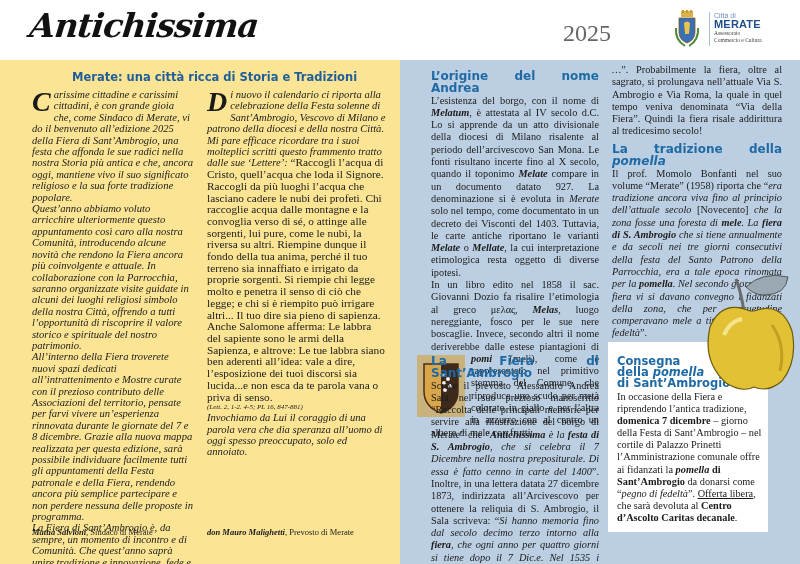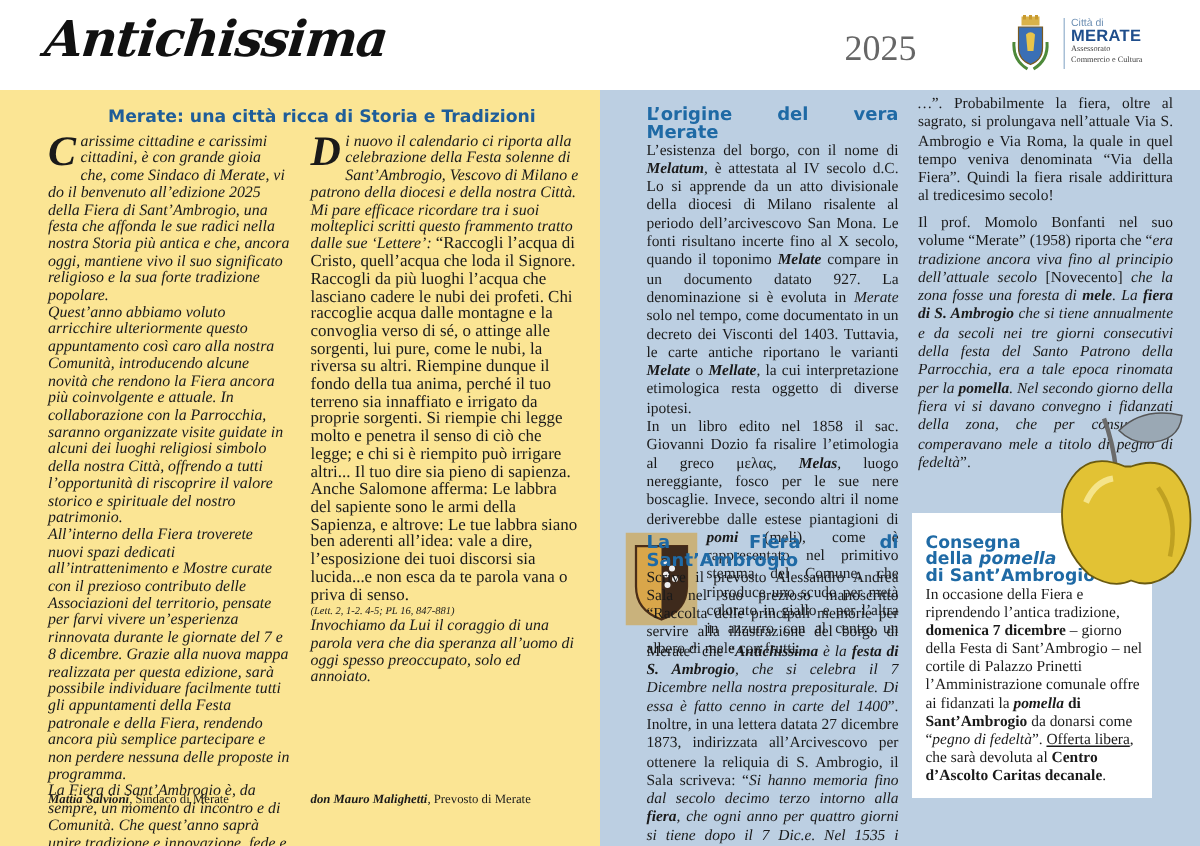--- a/index.html
+++ b/index.html
@@ -96,21 +96,21 @@
 
 <div class="col col-b">
   <p><span class="dropcap">D</span><span>i nuovo il calendario ci riporta alla celebrazione della Festa solenne di Sant’Ambrogio, Vescovo di Milano e patrono della diocesi e della nostra Città.</span></p>
   <p><span>Mi pare efficace ricordare tra i suoi molteplici scritti questo frammento tratto dalle sue ‘Lettere’: </span><span class="upright">“Raccogli l’acqua di Cristo, quell’acqua che loda il Signore. Raccogli da più luoghi l’acqua che lasciano cadere le nubi dei profeti. Chi raccoglie acqua dalle montagne e la convoglia verso di sé, o attinge alle sorgenti, lui pure, come le nubi, la riversa su altri. Riempine dunque il fondo della tua anima, perché il tuo terreno sia innaffiato e irrigato da proprie sorgenti. Si riempie chi legge molto e penetra il senso di ciò che legge; e chi si è riempito può irrigare altri... Il tuo dire sia pieno di sapienza. Anche Salomone afferma: Le labbra del sapiente sono le armi della Sapienza, e altrove: Le tue labbra siano ben aderenti all’idea: vale a dire, l’esposizione dei tuoi discorsi sia lucida...e non esca da te parola vana o priva di senso.</span></p>
   <p class="cite">(Lett. 2, 1-2. 4-5; PL 16, 847-881)</p>
   <p>Invochiamo da Lui il coraggio di una parola vera che dia speranza all’uomo di oggi spesso preoccupato, solo ed annoiato.</p>
 </div>
 <div class="sig sig-b"><b>don Mauro Malighetti</b><span>, Prevosto di Merate</span></div>
 
 <div class="rcol r1">
-  <div class="rtitle">L’origine del vera Merate</div>
+  <div class="rtitle">L’origine del nome Andrea</div>
   <p><span>L’esistenza del borgo, con il nome di </span><b><i>Melatum</i></b><span>, è attestata al IV secolo d.C. Lo si apprende da un atto divisionale della diocesi di Milano risalente al periodo dell’arcivescovo San Mona. Le fonti risultano incerte fino al X secolo, quando il toponimo </span><b><i>Melate</i></b><span> compare in un documento datato 927. La denominazione si è evoluta in </span><i>Merate</i><span> solo nel tempo, come documentato in un decreto dei Visconti del 1403. Tuttavia, le carte antiche riportano le varianti </span><b><i>Melate</i></b><span> o </span><b><i>Mellate</i></b><span>, la cui interpretazione etimologica resta oggetto di diverse ipotesi.</span></p>
   <p><span>In un libro edito nel 1858 il sac. Giovanni Dozio fa risalire l’etimologia al greco μελας, </span><b><i>Melas</i></b><span>, luogo nereggiante, fosco per le sue nere boscaglie. Invece, secondo altri il nome deriverebbe dalle estese piantagioni di </span><svg class="stemma" viewBox="0 0 48 62">
         <rect width="48" height="62" fill="#c9b27c"></rect>
         <path d="M7 9 H41 V36 Q41 52 24 58 Q7 52 7 36 Z" fill="#d9a64a" stroke="#4a2e18" stroke-width="1.5"></path>
         <path d="M24 9 H41 V36 Q41 52 24 58 Z" fill="#3e2a1c"></path>
         <circle cx="26" cy="20" r="2" fill="#eee"></circle>
         <circle cx="31" cy="24" r="2" fill="#eee"></circle>
         <circle cx="27" cy="28" r="2" fill="#eee"></circle>
         <circle cx="33" cy="31" r="2" fill="#eee"></circle>
         <circle cx="28" cy="35" r="2" fill="#eee"></circle>
@@ -120,20 +120,21 @@
 <div class="rcol r2">
   <div class="rtitle">La Fiera di Sant’Ambrogio</div>
   <p><span>Scrive il prevosto Alessandro Andrea Sala nel suo prezioso manoscritto “Raccolta delle principali memorie per servire alla illustrazione del borgo di Merate” che “</span><b><i>Antichissima</i></b><i> è la </i><b><i>festa di S. Ambrogio</i></b><i>, che si celebra il 7 Dicembre nella nostra prepositurale. Di essa è fatto cenno in carte del 1400</i><span>”. Inoltre, in una lettera datata 27 dicembre 1873, indirizzata all’Arcivescovo per ottenere la reliquia di S. Ambrogio, il Sala scriveva: “</span><i>Si hanno memoria fino dal secolo decimo terzo intorno alla </i><b><i>fiera</i></b><i>, che ogni anno per quattro giorni si tiene dopo il 7 Dic.e. Nel 1535 i reggenti del Comune facevano con atto notarile di donazione a questa Chiesa di S. Ambrogio del prodotto dei posti occupati dai commercianti</i></p>
 </div>
 
 <div class="rcol r3" style="top:64px">
   <p><i>…</i><span>”. Probabilmente la fiera, oltre al sagrato, si prolungava nell’attuale Via S. Ambrogio e Via Roma, la quale in quel tempo veniva denominata “Via della Fiera”. Quindi la fiera risale addirittura al tredicesimo secolo!</span></p>
 </div>
 
 <div class="rcol r4">
+  <div class="rtitle"><span>La tradizione della </span><i>pomella</i></div>
   <p><span>Il prof. Momolo Bonfanti nel suo volume “Merate” (1958) riporta che “</span><i>era tradizione ancora viva fino al principio dell’attuale secolo</i><span> [Novecento] </span><i>che la zona fosse una foresta di </i><b><i>mele</i></b><i>. La </i><b><i>fiera di S. Ambrogio</i></b><i> che si tiene annualmente e da secoli nei tre giorni consecutivi della festa del Santo Patrono della Parrocchia, era a tale epoca rinomata per la </i><b><i>pomella</i></b><i>. Nel secondo giorno della fiera vi si davano convegno i fidanzati della zona, che per consuetudine comperavano mele a titolo di pegno di fedeltà</i><span>”.</span></p>
 </div>
 
 <div class="consegna">
   <div class="ctitle">
     <div>Consegna</div>
     <div><span>della </span><i>pomella</i></div>
     <div>di Sant’Ambrogio</div>
   </div>
   <p class="ctext"><span>In occasione della Fiera e riprendendo l’antica tradizione, </span><b>domenica 7 dicembre</b><span> – giorno della Festa di Sant’Ambrogio – nel cortile di Palazzo Prinetti l’Amministrazione comunale offre ai fidanzati la </span><b><i>pomella</i></b><b> di Sant’Ambrogio</b><span> da donarsi come “</span><i>pegno di fedeltà</i><span>”. </span><span class="u">Offerta libera</span><span>, che sarà devoluta al </span><b>Centro d’Ascolto Caritas decanale</b><span>.</span></p>

